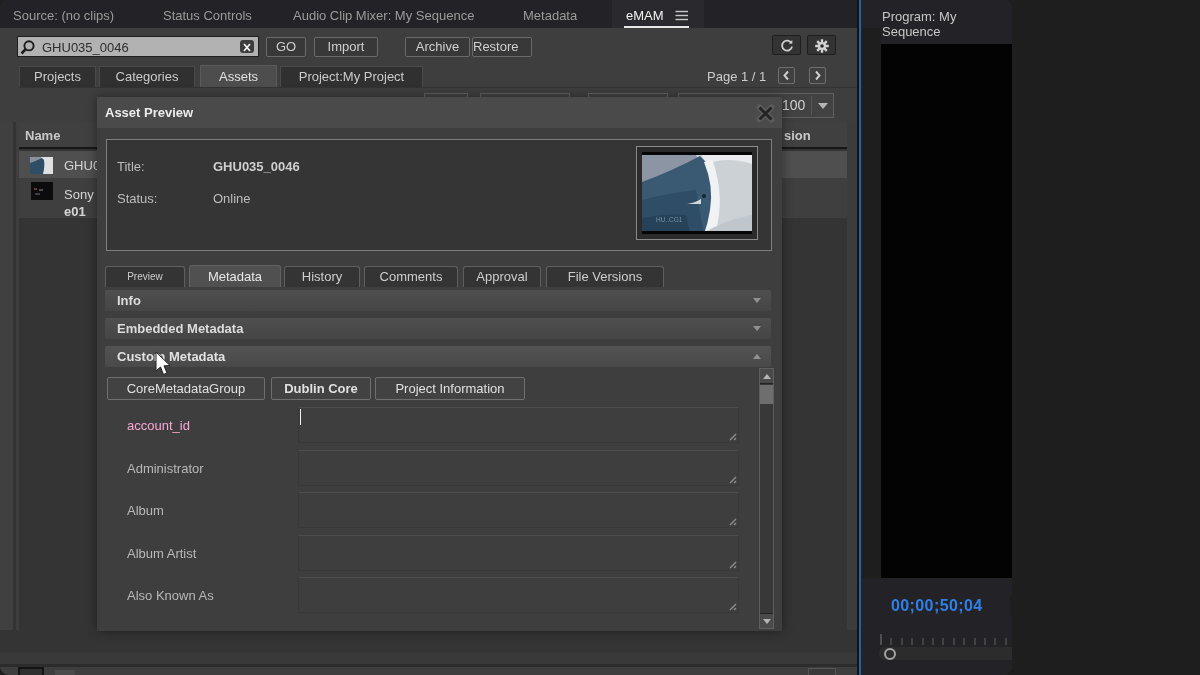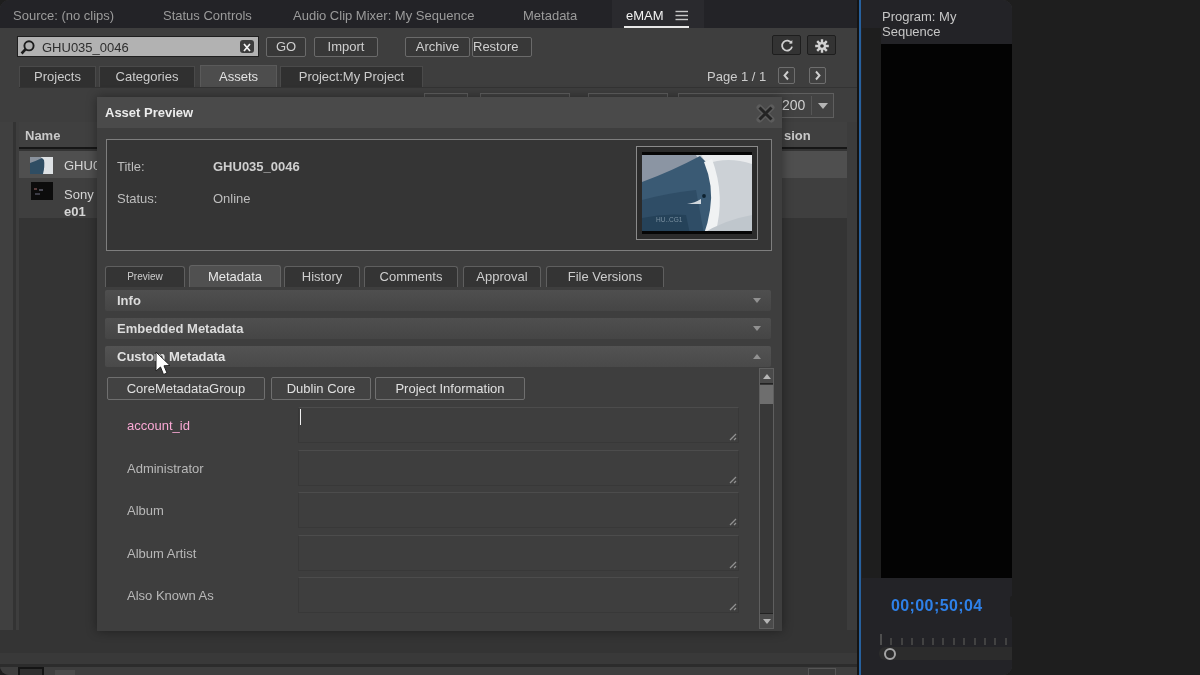--- a/index.html
+++ b/index.html
@@ -88,21 +88,21 @@
         <path d="M6 3.5 L9.5 7.5 L6 11.5" fill="none" stroke="#cfcfcf" stroke-width="1.9"></path>
       </svg>
   </div>
 
   <div class="abs" style="left:19px;top:87px;width:838px;height:1px;background:#333333;"></div>
 
   <div class="abs" style="left:424px;top:93px;width:44px;height:25px;background:#424242;border:1px solid #5f5f5f;"></div>
   <div class="abs" style="left:480px;top:93px;width:90px;height:25px;background:#424242;border:1px solid #5f5f5f;"></div>
   <div class="abs" style="left:588px;top:93px;width:80px;height:25px;background:#424242;border:1px solid #5f5f5f;"></div>
   <div class="abs" style="left:678px;top:93px;width:156px;height:25px;background:#424242;border:1px solid #5f5f5f;">
-    <div class="abs" style="left:103px;top:3px;font-size:14px;color:#d0d0d0;">200</div>
+    <div class="abs" style="left:103px;top:3px;font-size:14px;color:#d0d0d0;">100</div>
     <div class="abs" style="left:132px;top:2px;width:1px;height:19px;background:#565656;"></div>
     <div class="abs" style="left:139px;top:9px;width:0;height:0;border-left:5px solid transparent;border-right:5px solid transparent;border-top:6px solid #b5b5b5;"></div>
   </div>
 
   <div class="abs" style="left:19px;top:122px;width:838px;height:508px;background:#343434;"></div>
   <div class="abs" style="left:19px;top:122px;width:828px;height:27px;background:#404040;border-bottom:2px solid #161616;">
     <div class="abs" style="left:6px;top:6px;font-size:13px;font-weight:bold;color:#c9c9c9;">Name</div>
     <div class="abs" style="left:765px;top:6px;font-size:13px;font-weight:bold;color:#c9c9c9;">sion</div>
   </div>
 
@@ -251,21 +251,21 @@
       <div class="abs" style="left:648px;top:8px;width:0;height:0;border-left:4.5px solid transparent;border-right:4.5px solid transparent;border-top:5px solid #919191;"></div>
     </div>
     <div class="abs" style="left:8px;top:249px;width:666px;height:21px;background:linear-gradient(#535353,#494949);border-radius:2px;">
       <div class="abs" style="left:12px;top:3px;font-size:13px;font-weight:bold;color:#e2e2e2;">Custom Metadata</div>
       <div class="abs" style="left:648px;top:8px;width:0;height:0;border-left:4.5px solid transparent;border-right:4.5px solid transparent;border-bottom:5px solid #919191;"></div>
     </div>
 
     <div class="abs" style="left:8px;top:270px;width:666px;height:253px;background:#3e3e3e;"></div>
 
     <div class="abs" style="left:10px;top:280px;width:158px;height:23px;background:#424242;border:1px solid #6f6f6f;border-radius:2px;color:#e0e0e0;font-size:13px;text-align:center;line-height:21px;">CoreMetadataGroup</div>
-    <div class="abs" style="left:174px;top:280px;width:100px;height:23px;background:#424242;border:1px solid #6f6f6f;border-radius:2px;color:#e0e0e0;font-size:13px;text-align:center;line-height:21px;">Dublin Core</div>
+    <div class="abs" style="left:174px;top:280px;width:100px;height:23px;background:#424242;border:1px solid #6f6f6f;border-radius:2px;color:#e0e0e0;font-size:13px;text-align:center;line-height:21px;font-weight:bold;">Dublin Core</div>
     <div class="abs" style="left:278px;top:280px;width:150px;height:23px;background:#424242;border:1px solid #6f6f6f;border-radius:2px;color:#e0e0e0;font-size:13px;text-align:center;line-height:21px;">Project Information</div>
 
     <div id="fields">
         <div class="abs" style="left:30px;top:321px;font-size:13px;color:#f9a8d4;">account_id</div>
         <div class="abs" style="left:201px;top:310px;width:441px;height:36px;background:#3e3e3e;border:1px solid #383838;border-top-color:#4c4c4c;">
           <svg style="position:absolute;right:1px;bottom:1px;" width="10" height="10" viewBox="0 0 10 10">
             <path d="M9 3 L3 9 M9 7 L7 9" stroke="#909090" stroke-width="1.3" fill="none"></path>
           </svg>
         </div>
         <div class="abs" style="left:30px;top:363.6px;font-size:13px;color:#b8b8b8;">Administrator</div>

